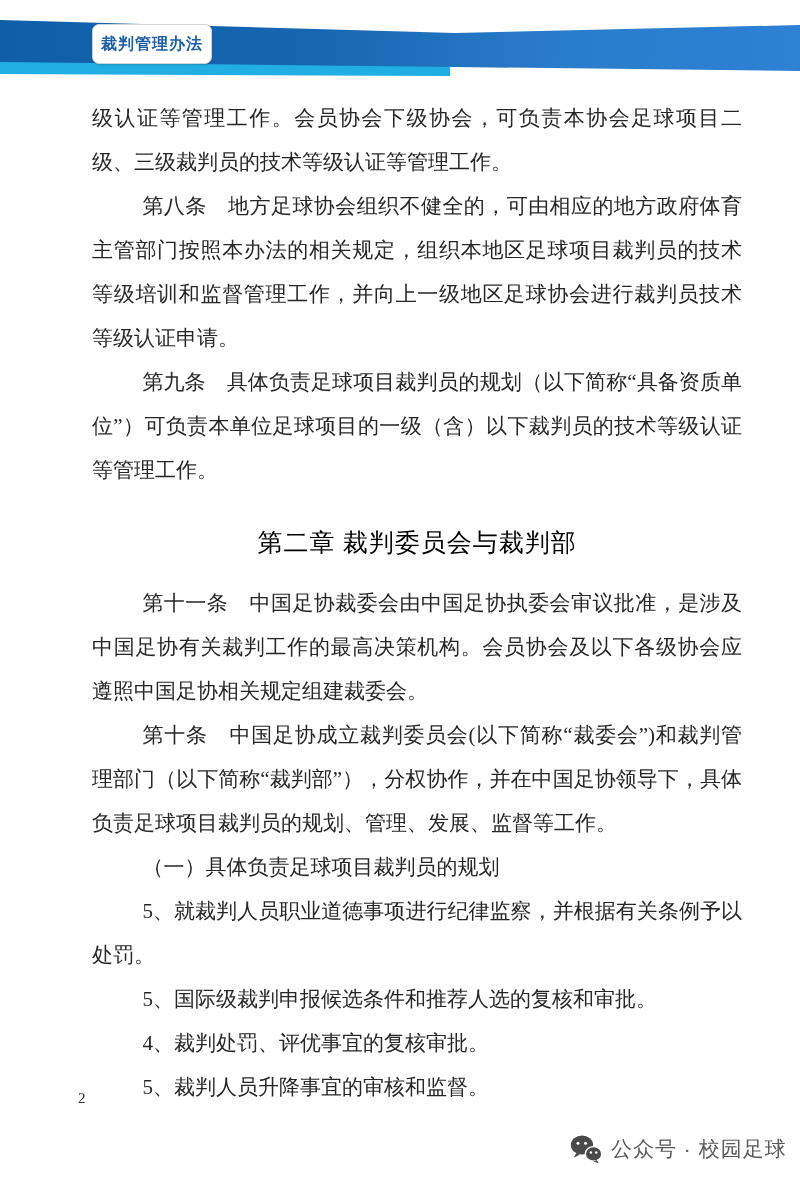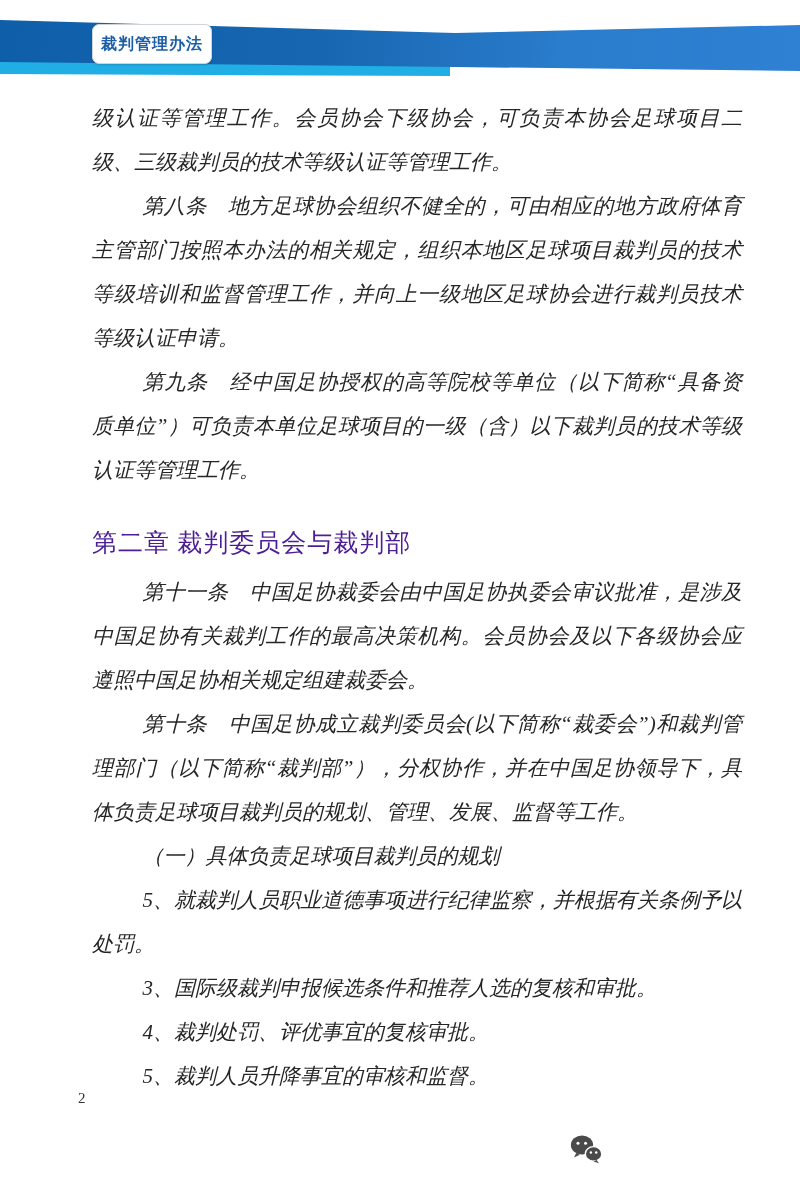--- a/index.html
+++ b/index.html
@@ -39,26 +39,26 @@
     font-size:16px;letter-spacing:1px;color:#1b5ea7;font-weight:600;
   }
 
   
   .doc{
     position:absolute;left:92px;top:96px;width:650px;
     font-size:21px;line-height:44px;color:#262626;
     text-align:justify;
   }
   .doc p{margin:0;}
-  .para{text-indent:2.4em;font-style:italic;}
+  .para{text-indent:2.4em;}
   .para.cont{text-indent:0;}
   .chapter-heading{
-    margin:33px 0 9px 0;
+    margin:33px 0 20px 0;
     font-size:25px;line-height:36px;font-weight:500;
-    letter-spacing:1px;color:#4c1d95;
+    text-align:center;letter-spacing:1px;color:#000000;
   }
 
   
   .page-number{
     position:absolute;left:78px;top:1090px;
     font-size:15px;color:#333;
   }
   .watermark{
     position:absolute;left:236px;top:1106px;
     font-size:49px;letter-spacing:7px;white-space:nowrap;
@@ -92,42 +92,43 @@
     <div class="band band-cyan-right"></div>
     <div class="band band-main"></div>
     <div class="header-tag">
       <span>裁判管理办法</span>
     </div>
   </div>
 
   <div class="doc">
       <p class="para cont">级认证等管理工作。会员协会下级协会，可负责本协会足球项目二级、三级裁判员的技术等级认证等管理工作。</p>
       <p class="para">第八条　地方足球协会组织不健全的，可由相应的地方政府体育主管部门按照本办法的相关规定，组织本地区足球项目裁判员的技术等级培训和监督管理工作，并向上一级地区足球协会进行裁判员技术等级认证申请。</p>
-      <p class="para">第九条　经中国足协授权的高等院校等单位（以下简称“具备资质单位”）可负责本单位足球项目的一级（含）以下裁判员的技术等级认证等管理工作。</p>
+      <p class="para">第九条　具体负责足球项目裁判员的规划（以下简称“具备资质单位”）可负责本单位足球项目的一级（含）以下裁判员的技术等级认证等管理工作。</p>
       <h2 class="chapter-heading">第二章 裁判委员会与裁判部</h2>
       <p class="para">第十一条　中国足协裁委会由中国足协执委会审议批准，是涉及中国足协有关裁判工作的最高决策机构。会员协会及以下各级协会应遵照中国足协相关规定组建裁委会。</p>
       <p class="para">第十条　中国足协成立裁判委员会(以下简称“裁委会”)和裁判管理部门（以下简称“裁判部”），分权协作，并在中国足协领导下，具体负责足球项目裁判员的规划、管理、发展、监督等工作。</p>
       <p class="para">（一）具体负责足球项目裁判员的规划</p>
       <p class="para">5、就裁判人员职业道德事项进行纪律监察，并根据有关条例予以处罚。</p>
-      <p class="para">3、国际级裁判申报候选条件和推荐人选的复核和审批。</p>
+      <p class="para">5、国际级裁判申报候选条件和推荐人选的复核和审批。</p>
       <p class="para">4、裁判处罚、评优事宜的复核审批。</p>
       <p class="para">5、裁判人员升降事宜的审核和监督。</p>
     </div>
 
   <div class="page-number">2</div>
 
 
   <div class="wechat-row">
     <svg class="wechat-icon" viewBox="0 0 36 33" aria-hidden="true">
       <ellipse cx="13.5" cy="12" rx="12.5" ry="10.8" fill="#4a4a4a"></ellipse>
       <path d="M7 21 L4.5 26 L11 23 Z" fill="#4a4a4a"></path>
       <circle cx="9" cy="10" r="1.7" fill="#ffffff"></circle>
       <circle cx="17.5" cy="10" r="1.7" fill="#ffffff"></circle>
       <g>
         <ellipse cx="26.5" cy="22" rx="9.3" ry="8.2" fill="#4a4a4a" stroke="#ffffff" stroke-width="1.6"></ellipse>
         <path d="M30 29 L32.5 32.5 L26.5 30.5 Z" fill="#4a4a4a"></path>
         <circle cx="23.5" cy="20.5" r="1.4" fill="#ffffff"></circle>
         <circle cx="29.5" cy="20.5" r="1.4" fill="#ffffff"></circle>
       </g>
     </svg>
+    <span class="label">公众号 · 校园足球</span>
   </div>
 
 </div>
 
 </body></html>

